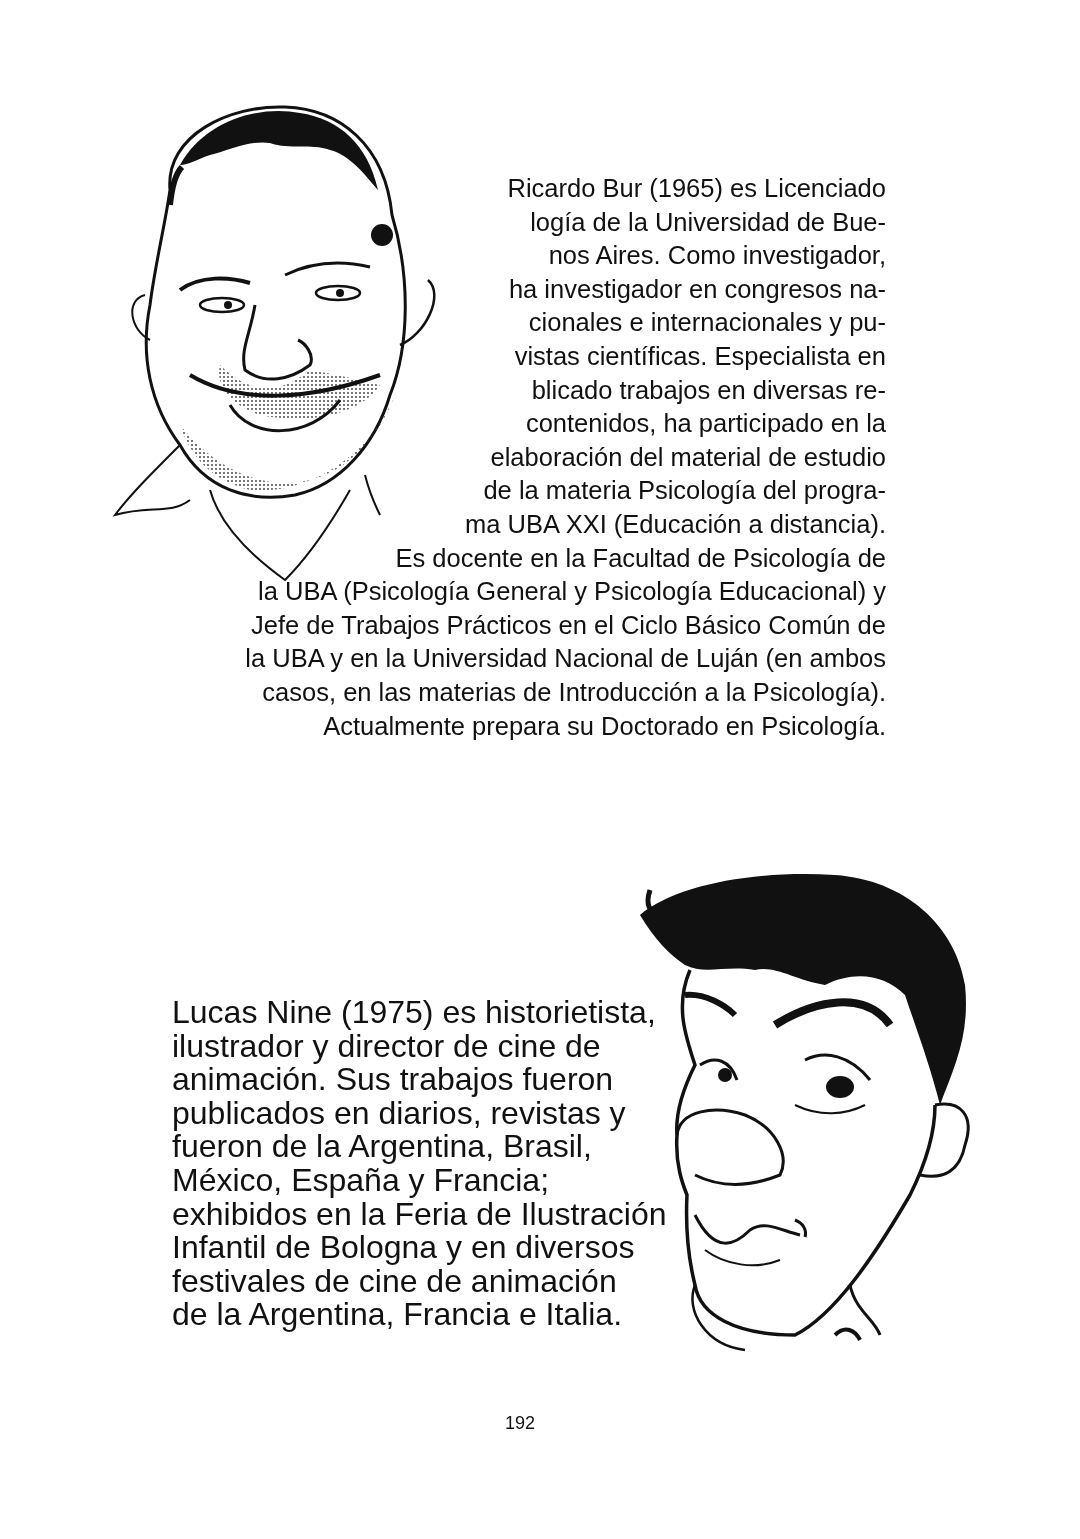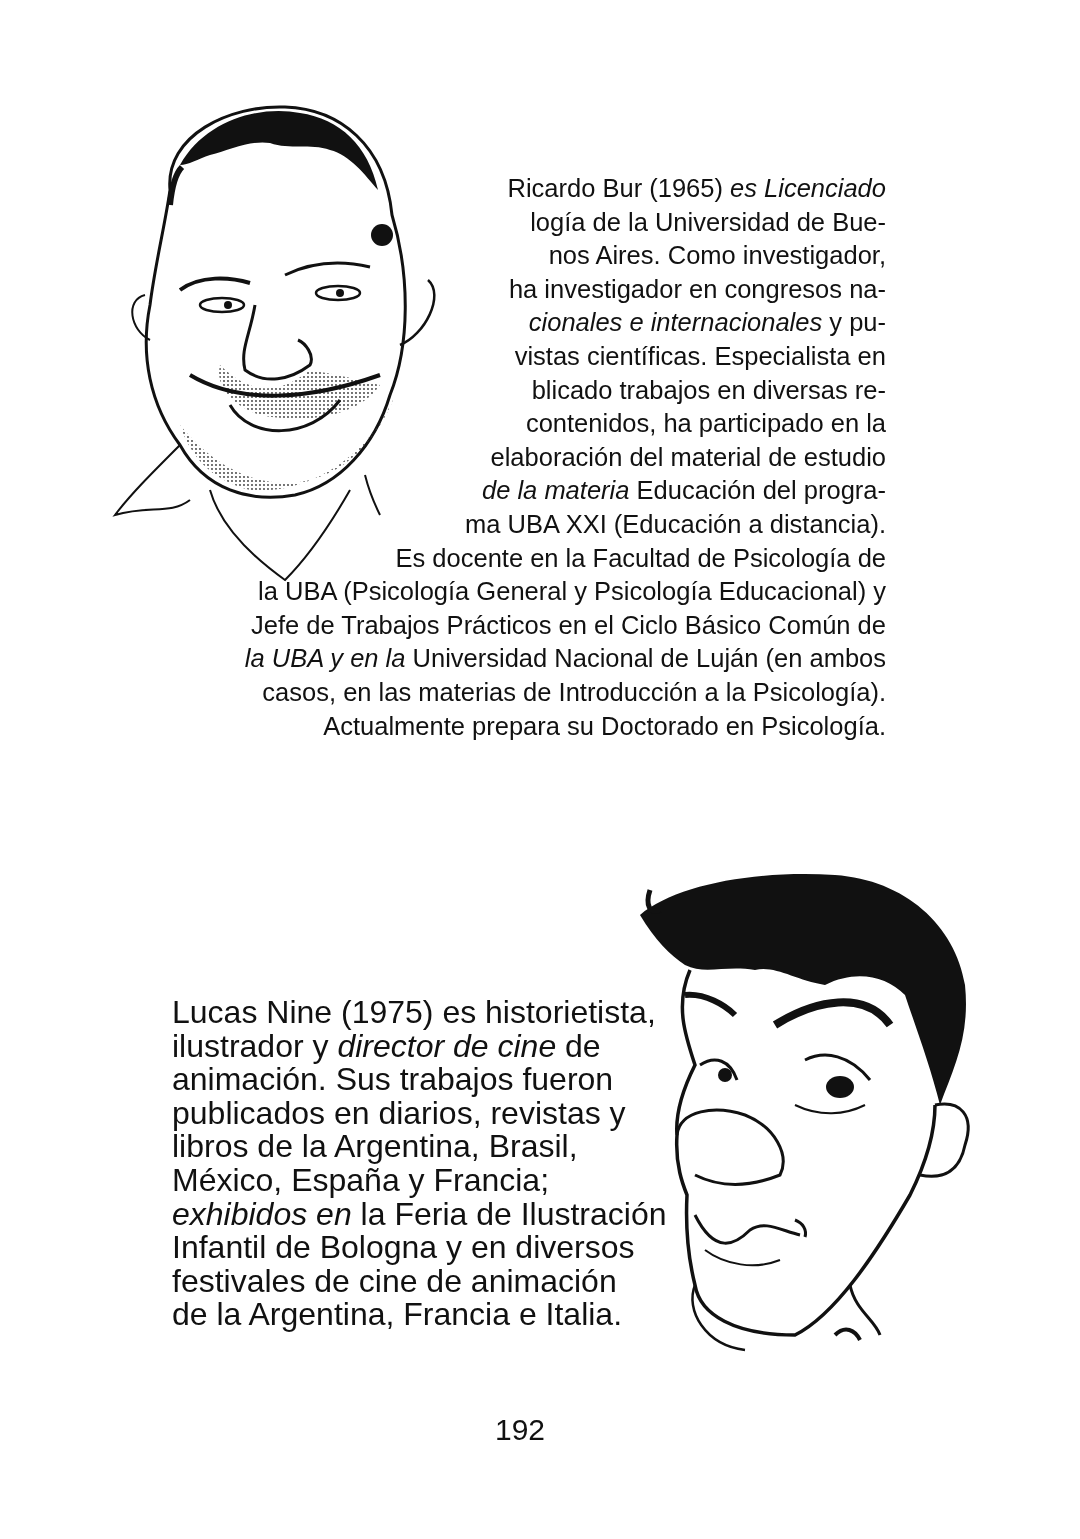--- a/index.html
+++ b/index.html
@@ -11,24 +11,24 @@
     .bio1 {
       position: absolute; left: 150px; top: 172px; width: 736px;
       text-align: right; font-size: 25.5px; line-height: 33.6px;
     }
     .bio1 .line, .bio2 .line { display: block; white-space: nowrap; }
     .bio2 {
       position: absolute; left: 172px; top: 996px; width: 450px;
       text-align: left; font-size: 32px; line-height: 33.6px;
     }
     .b { font-weight: normal; }
-    .i { font-style: italic; }
+    .i { }
     .pagenum {
       position: absolute; left: 0; width: 1040px; top: 1413px;
-      text-align: center; font-size: 30px;
+      text-align: center; font-size: 18px;
     }
     .portrait { position: absolute; }
     .p1 { left: 110px; top: 95px; width: 330px; height: 490px; }
     .p2 { left: 615px; top: 865px; width: 360px; height: 510px; }
     svg { display: block; }
   </style>
 </head>
 <body>
 
 <div class="portrait p1">
@@ -72,21 +72,21 @@
 <div class="bio1" id="bio1">
     <span class="line"><span class="b">Ricardo Bur</span><span> (1965) </span><span class="i">es Licenciado</span></span>
     <span class="line">logía de la Universidad de Bue-</span>
     <span class="line">nos Aires. Como investigador,</span>
     <span class="line">ha investigador en congresos na-</span>
     <span class="line"><span class="i">cionales e internacionales</span><span> y pu-</span></span>
     <span class="line">vistas científicas. Especialista en</span>
     <span class="line">blicado trabajos en diversas re-</span>
     <span class="line">contenidos, ha participado en la</span>
     <span class="line">elaboración del material de estudio</span>
-    <span class="line"><span class="i">de la materia</span><span> Educación del progra-</span></span>
+    <span class="line"><span class="i">de la materia</span><span> Psicología del progra-</span></span>
     <span class="line">ma UBA XXI (Educación a distancia).</span>
     <span class="line">Es docente en la Facultad de Psicología de</span>
     <span class="line">la UBA (Psicología General y Psicología Educacional) y</span>
     <span class="line">Jefe de Trabajos Prácticos en el Ciclo Básico Común de</span>
     <span class="line"><span class="i">la UBA y en la</span><span> Universidad Nacional de Luján (en ambos</span></span>
     <span class="line">casos, en las materias de Introducción a la Psicología).</span>
     <span class="line">Actualmente prepara su Doctorado en Psicología.</span>
   </div>
 
 <div class="portrait p2">
@@ -118,21 +118,21 @@
     <path d="M235,420 C240,445 260,455 265,470" stroke="#111" stroke-width="3" fill="none"></path>
     <path d="M220,470 C230,460 240,465 245,475" stroke="#111" stroke-width="4" fill="none"></path>
   </svg>
 </div>
 
 <div class="bio2" id="bio2">
     <span class="line"><span class="b">Lucas Nine</span><span> (1975) es historietista,</span></span>
     <span class="line"><span>ilustrador y </span><span class="i">director de cine</span><span> de</span></span>
     <span class="line">animación. Sus trabajos fueron</span>
     <span class="line">publicados en diarios, revistas y</span>
-    <span class="line">libros de la Argentina, Brasil,</span>
+    <span class="line">fueron de la Argentina, Brasil,</span>
     <span class="line">México, España y Francia;</span>
     <span class="line"><span class="i">exhibidos en</span><span> la Feria de Ilustración</span></span>
     <span class="line">Infantil de Bologna y en diversos</span>
     <span class="line">festivales de cine de animación</span>
     <span class="line">de la Argentina, Francia e Italia.</span>
   </div>
 
 <div class="pagenum">192</div>
 
 </body></html>

